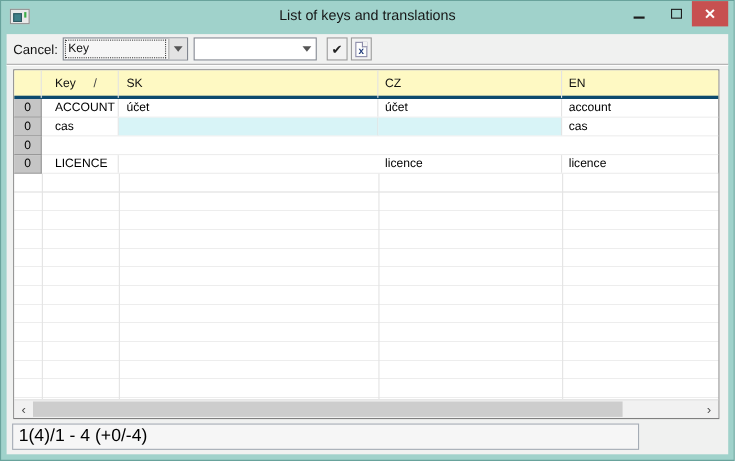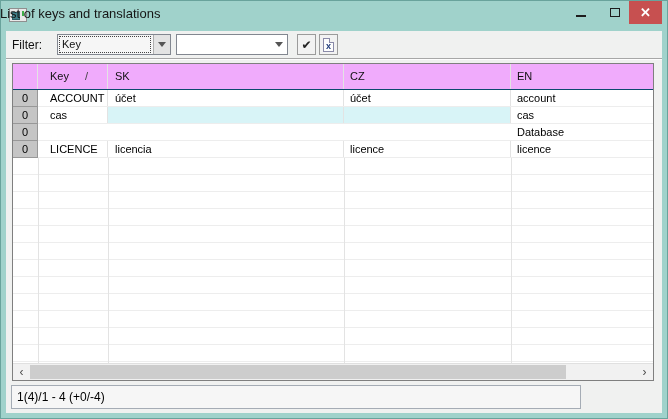--- a/index.html
+++ b/index.html
@@ -6,21 +6,21 @@
   html,body { width:668px; height:419px; }
   body { font-family:"Liberation Sans", sans-serif; position:relative; overflow:hidden; }
 
   .window { position:absolute; inset:0; background:#a0d2cb; box-shadow: inset 0 0 0 1px #69a39c; }
 
   
   .titlebar { position:absolute; left:0; top:0; right:0; height:31px; }
   .app-icon { position:absolute; left:9px; top:8px; width:18px; height:14px; background:#e9e9e9; border:1px solid #8f8f8f; }
   .app-icon .pane { position:absolute; left:2px; top:3px; width:8px; height:8px; background:#3f7f88; border:1px solid #2c5860; }
   .app-icon .bar  { position:absolute; right:2px; top:2px; width:2px; height:5px; background:#3fae49; }
-  .title-text { position:absolute; left:0; right:0; top:0; height:28px; line-height:28px; 
+  .title-text { position:absolute; left:0; right:0; top:0; height:28px; line-height:28px; text-align:center;
                 font-size:13px; color:#161616; }
   .win-btn { position:absolute; top:0; height:24px; display:flex; align-items:center; justify-content:center; }
   .btn-min { left:566px; width:30px; }
   .btn-max { left:600px; width:30px; }
   .btn-close { left:629px; width:33px; top:1px; height:23px; background:#c75050; color:#fff; font-size:12px; }
   .min-glyph { width:10px; height:2px; background:#1d1d1d; margin-top:8px; }
   .max-glyph { width:10px; height:9px; border:1px solid #1d1d1d; }
   .close-glyph { font-size:13px; font-weight:bold; line-height:1; }
 
   
@@ -45,22 +45,22 @@
   .btn-export { left:313px; }
   .excel-glyph { position:relative; width:11px; height:14px; background:#fdfdfd; border:1px solid #8a8aa8; }
   .excel-glyph:before { content:""; position:absolute; right:-1px; top:-1px; width:4px; height:4px;
                         background:#f2f2f2; border-left:1px solid #8a8aa8; border-bottom:1px solid #8a8aa8; }
   .excel-x { position:absolute; left:2px; top:2px; font-size:9px; font-weight:bold; color:#1f3a7a; line-height:10px; }
   .groove { position:absolute; left:0; right:0; top:27px; height:2px;
             border-top:1px solid #a7a7a7; border-bottom:1px solid #fdfdfd; }
 
   
   .grid { position:absolute; left:6px; top:32px; width:642px; height:318px; border:1px solid #7f7f7f; background:#fff; }
-  .grid-header { position:absolute; left:0; top:0; width:640px; height:26px; background:#f0abfc;
-                 border-bottom:1px solid #0c4a6e; }
+  .grid-header { position:absolute; left:0; top:0; width:640px; height:26px; background:#fef9c3;
+                 border-bottom:3px solid #0c4a6e; }
   .hcell { position:absolute; top:0; height:25px; line-height:25px; font-size:11px; color:#111;
            border-right:1px solid #e3e3e3; white-space:nowrap; overflow:hidden; }
   .hc-rownum { left:0; width:25px; }
   .hc-key { left:25px; width:70px; padding-left:12px; }
   .hc-sk  { left:95px; width:236px; padding-left:7px; }
   .hc-cz  { left:331px; width:167px; padding-left:6px; }
   .hc-en  { left:498px; width:142px; padding-left:6px; border-right:none; }
   .sort-ind { display:inline-block; margin-left:16px; color:#444; }
 
   .rows { position:absolute; left:0; top:26px; width:640px; }
@@ -83,21 +83,21 @@
   
   .hscroll { position:absolute; left:0; bottom:0; width:640px; height:17px; background:#f1f1f1;
              border-top:1px solid #e0e0e0; }
   .sb-btn { position:absolute; top:0; width:17px; height:16px; display:flex; align-items:center;
             justify-content:center; font-size:12px; color:#4d4d4d; }
   .sb-left { left:0; } .sb-right { right:0; }
   .sb-thumb { position:absolute; left:17px; top:1px; width:536px; height:14px; background:#cdcdcd; }
 
   
   .status-box { position:absolute; left:5px; top:354px; width:570px; height:24px; background:#f6f6f6;
-                border:1px solid #a5acb5; font-size:12px; color:#000; line-height:22px; padding-left:5px; }
+                border:1px solid #a5acb5; font-size:16px; color:#000; line-height:22px; padding-left:5px; }
   .cancel-btn { position:absolute; left:580px; top:354px; width:71px; height:24px;
                 background:linear-gradient(#f4f4f4, #e8e8e8); border:1px solid #747b84;
                 font-size:12px; color:#111; text-align:center; line-height:22px; }
 </style>
 </head>
 <body>
 
 <div class="window">
 
   <div class="titlebar">
@@ -112,21 +112,21 @@
     <div class="win-btn btn-max">
       <div class="max-glyph"></div>
     </div>
     <div class="win-btn btn-close">
       <span class="close-glyph">✕</span>
     </div>
   </div>
 
   <div class="content">
 
-    <div class="filter-label">Filter:</div>
+    <div class="filter-label">Cancel:</div>
 
     <div class="combo combo1">
       <div class="combo-field focused">Key</div>
       <div class="combo-arrow-btn">
         <div class="combo-arrow"></div>
       </div>
     </div>
 
     <div class="combo combo2">
       <div class="combo-field"></div>
@@ -171,27 +171,25 @@
         <div class="grow">
           <div class="cell c-num">0</div>
           <div class="cell c-key">cas</div>
           <div class="cell c-sk cyan"></div>
           <div class="cell c-cz cyan"></div>
           <div class="cell c-en">cas</div>
         </div>
 
         <div class="grow">
           <div class="cell c-num">0</div>
-          <div class="cell c-en">Database</div>
         </div>
 
         <div class="grow">
           <div class="cell c-num">0</div>
           <div class="cell c-key">LICENCE</div>
-          <div class="cell c-sk">licencia</div>
           <div class="cell c-cz">licence</div>
           <div class="cell c-en">licence</div>
         </div>
 
       </div>
 
       <div class="empty-rows">
         <div class="vsep vs1"></div>
         <div class="vsep vs2"></div>
         <div class="vsep vs3"></div>

